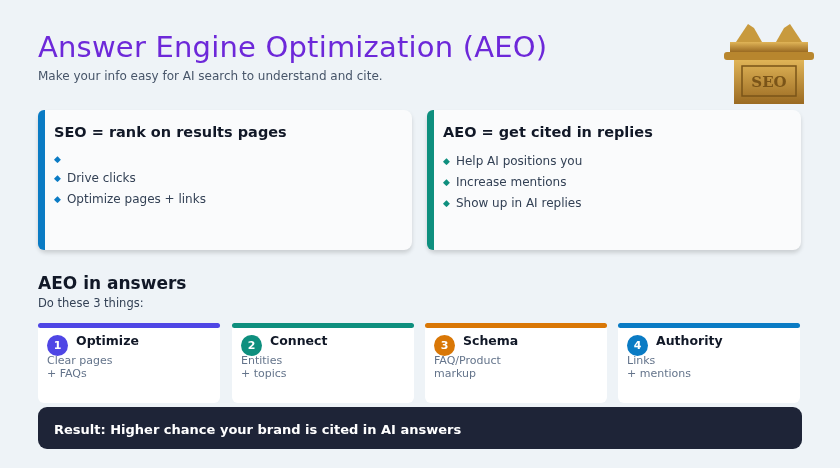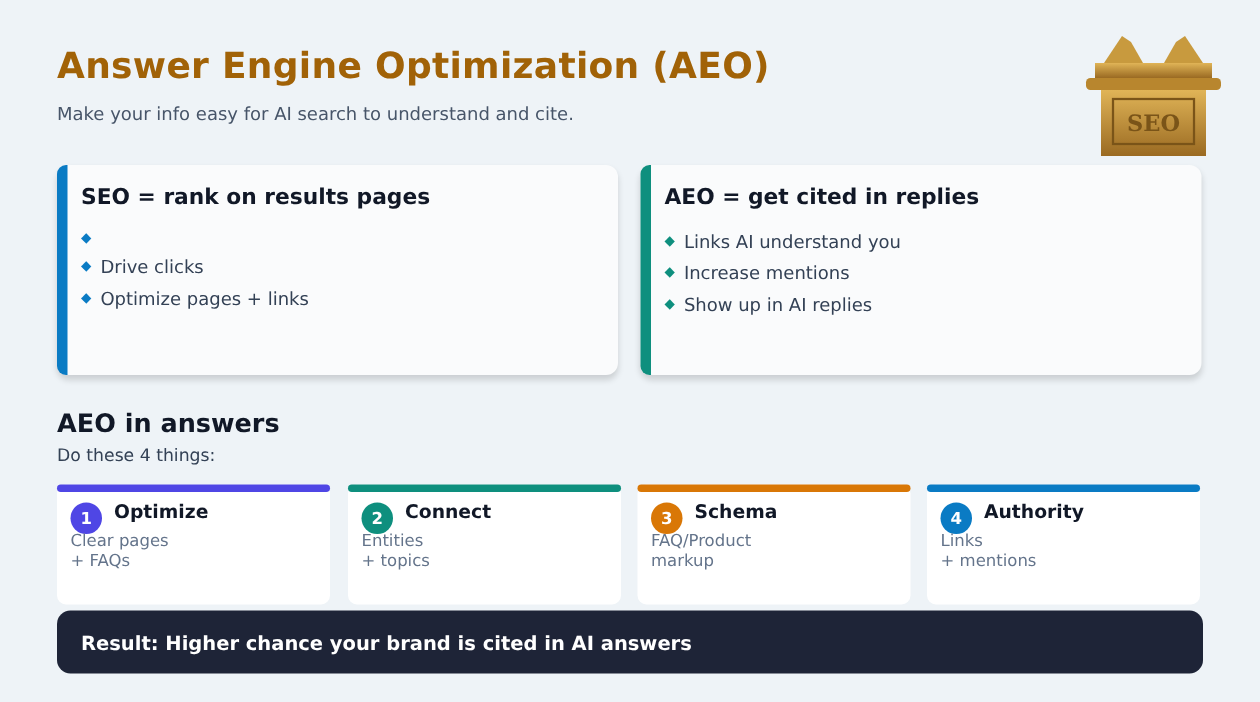--- a/index.html
+++ b/index.html
@@ -1,17 +1,17 @@
 <!DOCTYPE html>
 <html><head>
 <meta charset="utf-8">
 <style>
 *{box-sizing:border-box;margin:0;padding:0}
 body{width:840px;height:468px;background:#eef3f7;font-family:"DejaVu Sans",sans-serif;position:relative;overflow:hidden;color:#0f172a}
-.title{position:absolute;left:38px;top:30px;font-size:24px;font-weight:bold;color:#a16207;letter-spacing:0.2px}
+.title{position:absolute;left:38px;top:30px;font-size:29px;font-weight:normal;color:#6d28d9;letter-spacing:0.2px}
 .subtitle{position:absolute;left:38px;top:69px;font-size:12px;color:#475569}
 .logo{position:absolute;left:718px;top:14px;width:102px;height:92px}
 .card{position:absolute;top:110px;width:374px;height:140px;background:#fafbfc;border-radius:8px;box-shadow:0 3px 4px rgba(0,0,0,0.15);padding:14px 0 1px 16px}
 .card .bar{position:absolute;left:0;top:0;bottom:0;width:7px;border-radius:6px 0 0 6px}
 .card h2{font-size:14.5px;font-weight:bold;color:#111827;margin-bottom:14px}
 .card li{list-style:none;font-size:12px;color:#334155;margin-bottom:7px;display:flex;align-items:center}
 .card li .dot{font-size:9px;margin-right:6px}
 .practice-title{position:absolute;left:38px;top:273px;font-size:17px;font-weight:bold;color:#111827}
 .practice-sub{position:absolute;left:38px;top:296px;font-size:11.5px;color:#334155}
 .step{position:absolute;top:323px;width:182px;height:80px;background:#fff;border-radius:6px}
@@ -60,35 +60,35 @@
       </li>
   </ul>
 </div>
 
 <div class="card" style="left:427px">
   <div class="bar" style="background:#0e8f7e"></div>
   <h2>AEO = get cited in replies</h2>
   <ul>
     <li>
         <span class="dot" style="color:#0e8f7e">◆</span>
-        <span>Links AI understand you</span>
+        <span>Help AI positions you</span>
       </li>
     <li>
         <span class="dot" style="color:#0e8f7e">◆</span>
         <span>Increase mentions</span>
       </li>
     <li>
         <span class="dot" style="color:#0e8f7e">◆</span>
         <span>Show up in AI replies</span>
       </li>
   </ul>
 </div>
 
 <div class="practice-title">AEO in answers</div>
-<div class="practice-sub">Do these 4 things:</div>
+<div class="practice-sub">Do these 3 things:</div>
 
 <div class="step" style="left:38px">
   <div class="top" style="background:#4f46e5"></div>
   <div class="num" style="background:#4f46e5">1</div>
   <div class="name">Optimize</div>
   <div class="desc">Clear pages
 + FAQs</div>
 </div>
 <div class="step" style="left:232px">
   <div class="top" style="background:#0e8f7e"></div>

